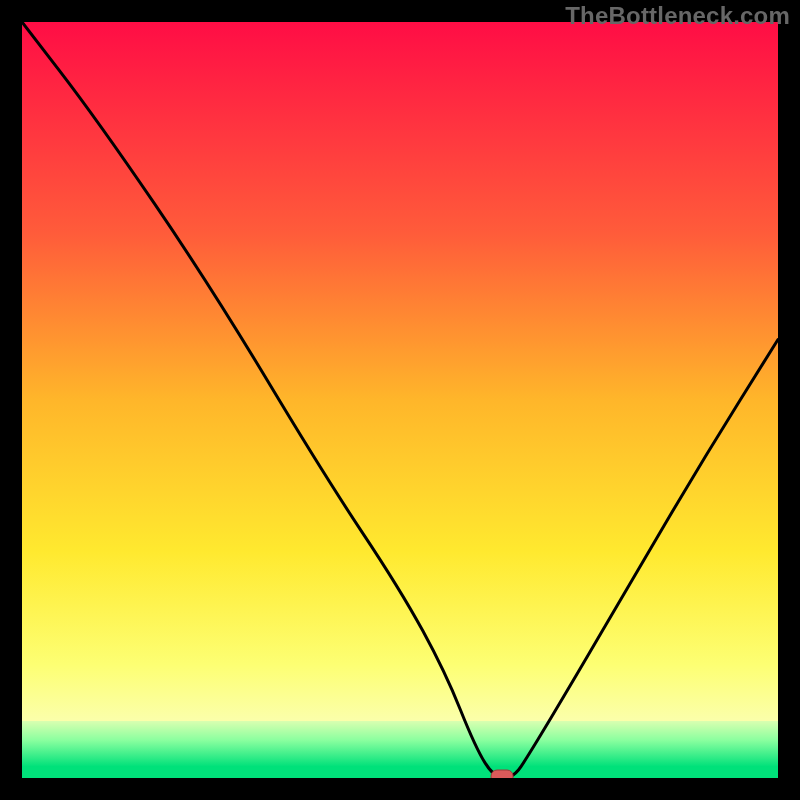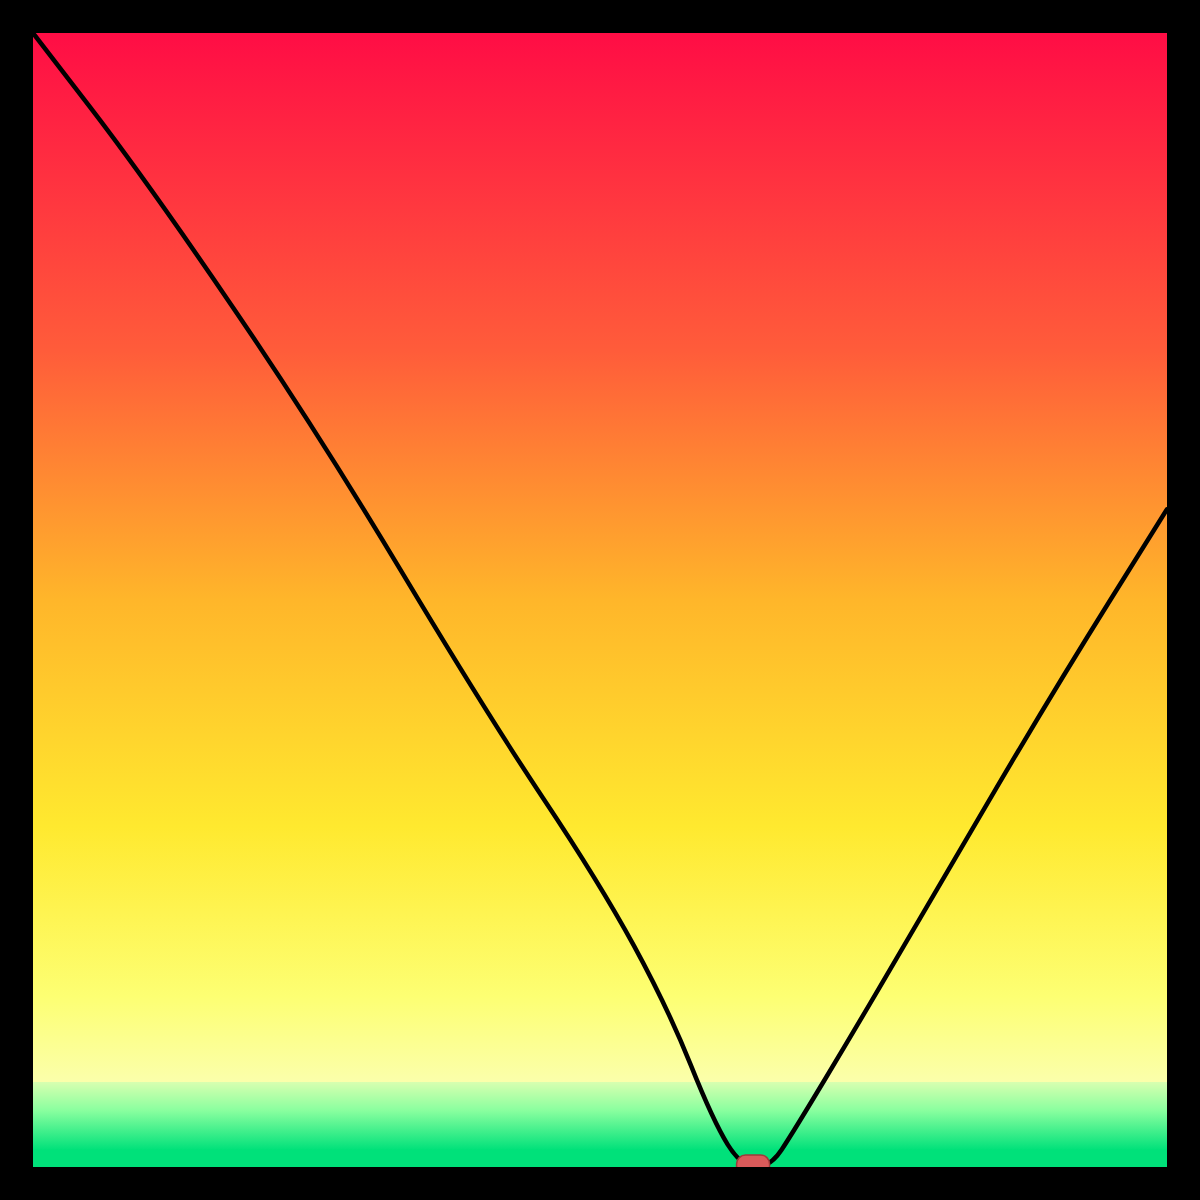--- a/index.html
+++ b/index.html
@@ -52,13 +52,14 @@
           <stop offset="95%" stop-color="#8aff9f"></stop>
           <stop offset="98.5%" stop-color="#00e17a"></stop>
           <stop offset="100%" stop-color="#00e17a"></stop>
         </linearGradient>
     </defs>
     <rect id="bg-rect" x="0" y="0" width="756" height="756" fill="url(#bg-grad)"></rect>
     <rect id="green-rect" x="0" width="756" fill="#00e17a" y="744.66" height="11.340000000000032"></rect>
     <path id="curve" fill="none" stroke="#000" stroke-width="3" stroke-linecap="round" stroke-linejoin="round" d="M 0 0 Q 0 0 37.800000000000004 49.139999999999986 Q 75.60000000000001 98.27999999999997 132.3 181.43999999999997 Q 189 264.59999999999997 245.70000000000002 359.09999999999997 Q 302.40000000000003 453.59999999999997 340.20000000000005 510.29999999999995 Q 378 567 400.68 608.5799999999999 Q 423.36 650.16 438.48 687.96 Q 453.59999999999997 725.76 463.04999999999995 740.88 Q 472.5 756 481.95000000000005 756 Q 491.40000000000003 756 498.96000000000004 744.6600000000001 Q 506.52000000000004 733.32 529.2 695.52 Q 551.88 657.72 578.34 612.36 Q 604.8000000000001 567 642.6 502.74 Q 680.4 438.48 718.2 378 T 756 317.52000000000004"></path>
     <rect id="marker" rx="6" ry="6" width="22" height="13" fill="#d95a5a" stroke="#9c3b3b" stroke-width="1" x="469.06" y="748"></rect>
   </svg>
+  <div class="watermark">TheBottleneck.com</div>
 </div>
 
 </body></html>

